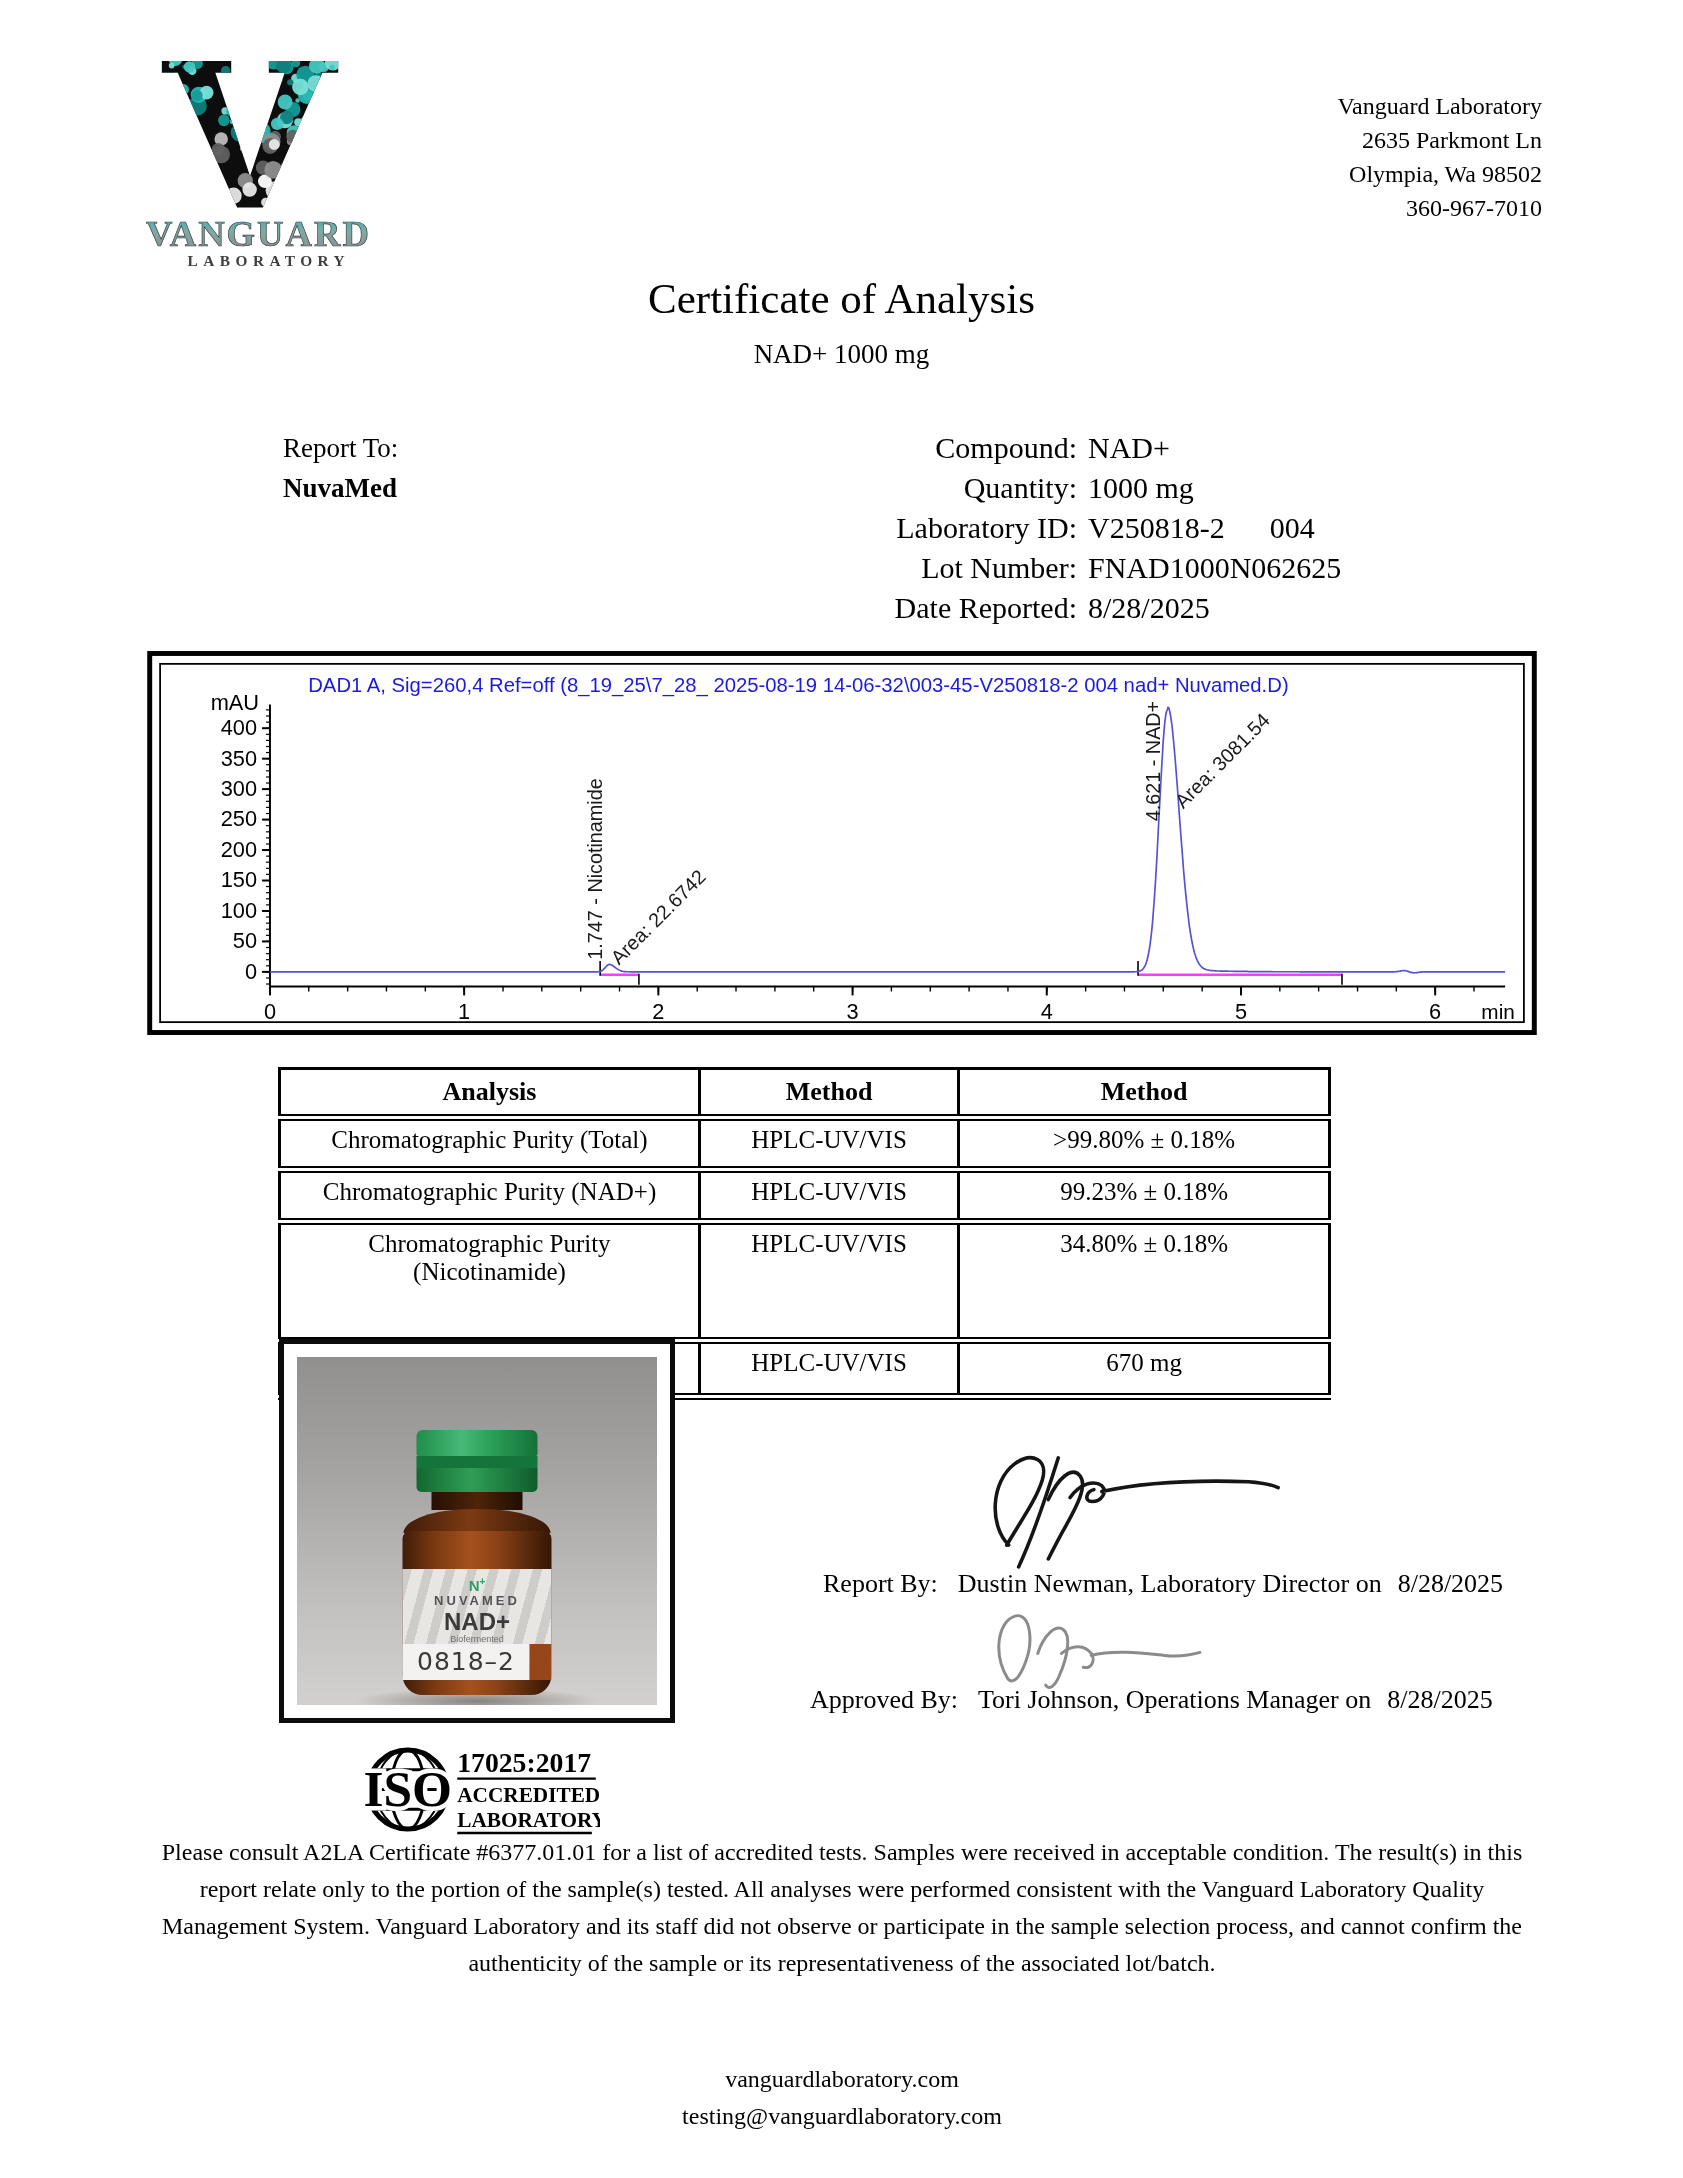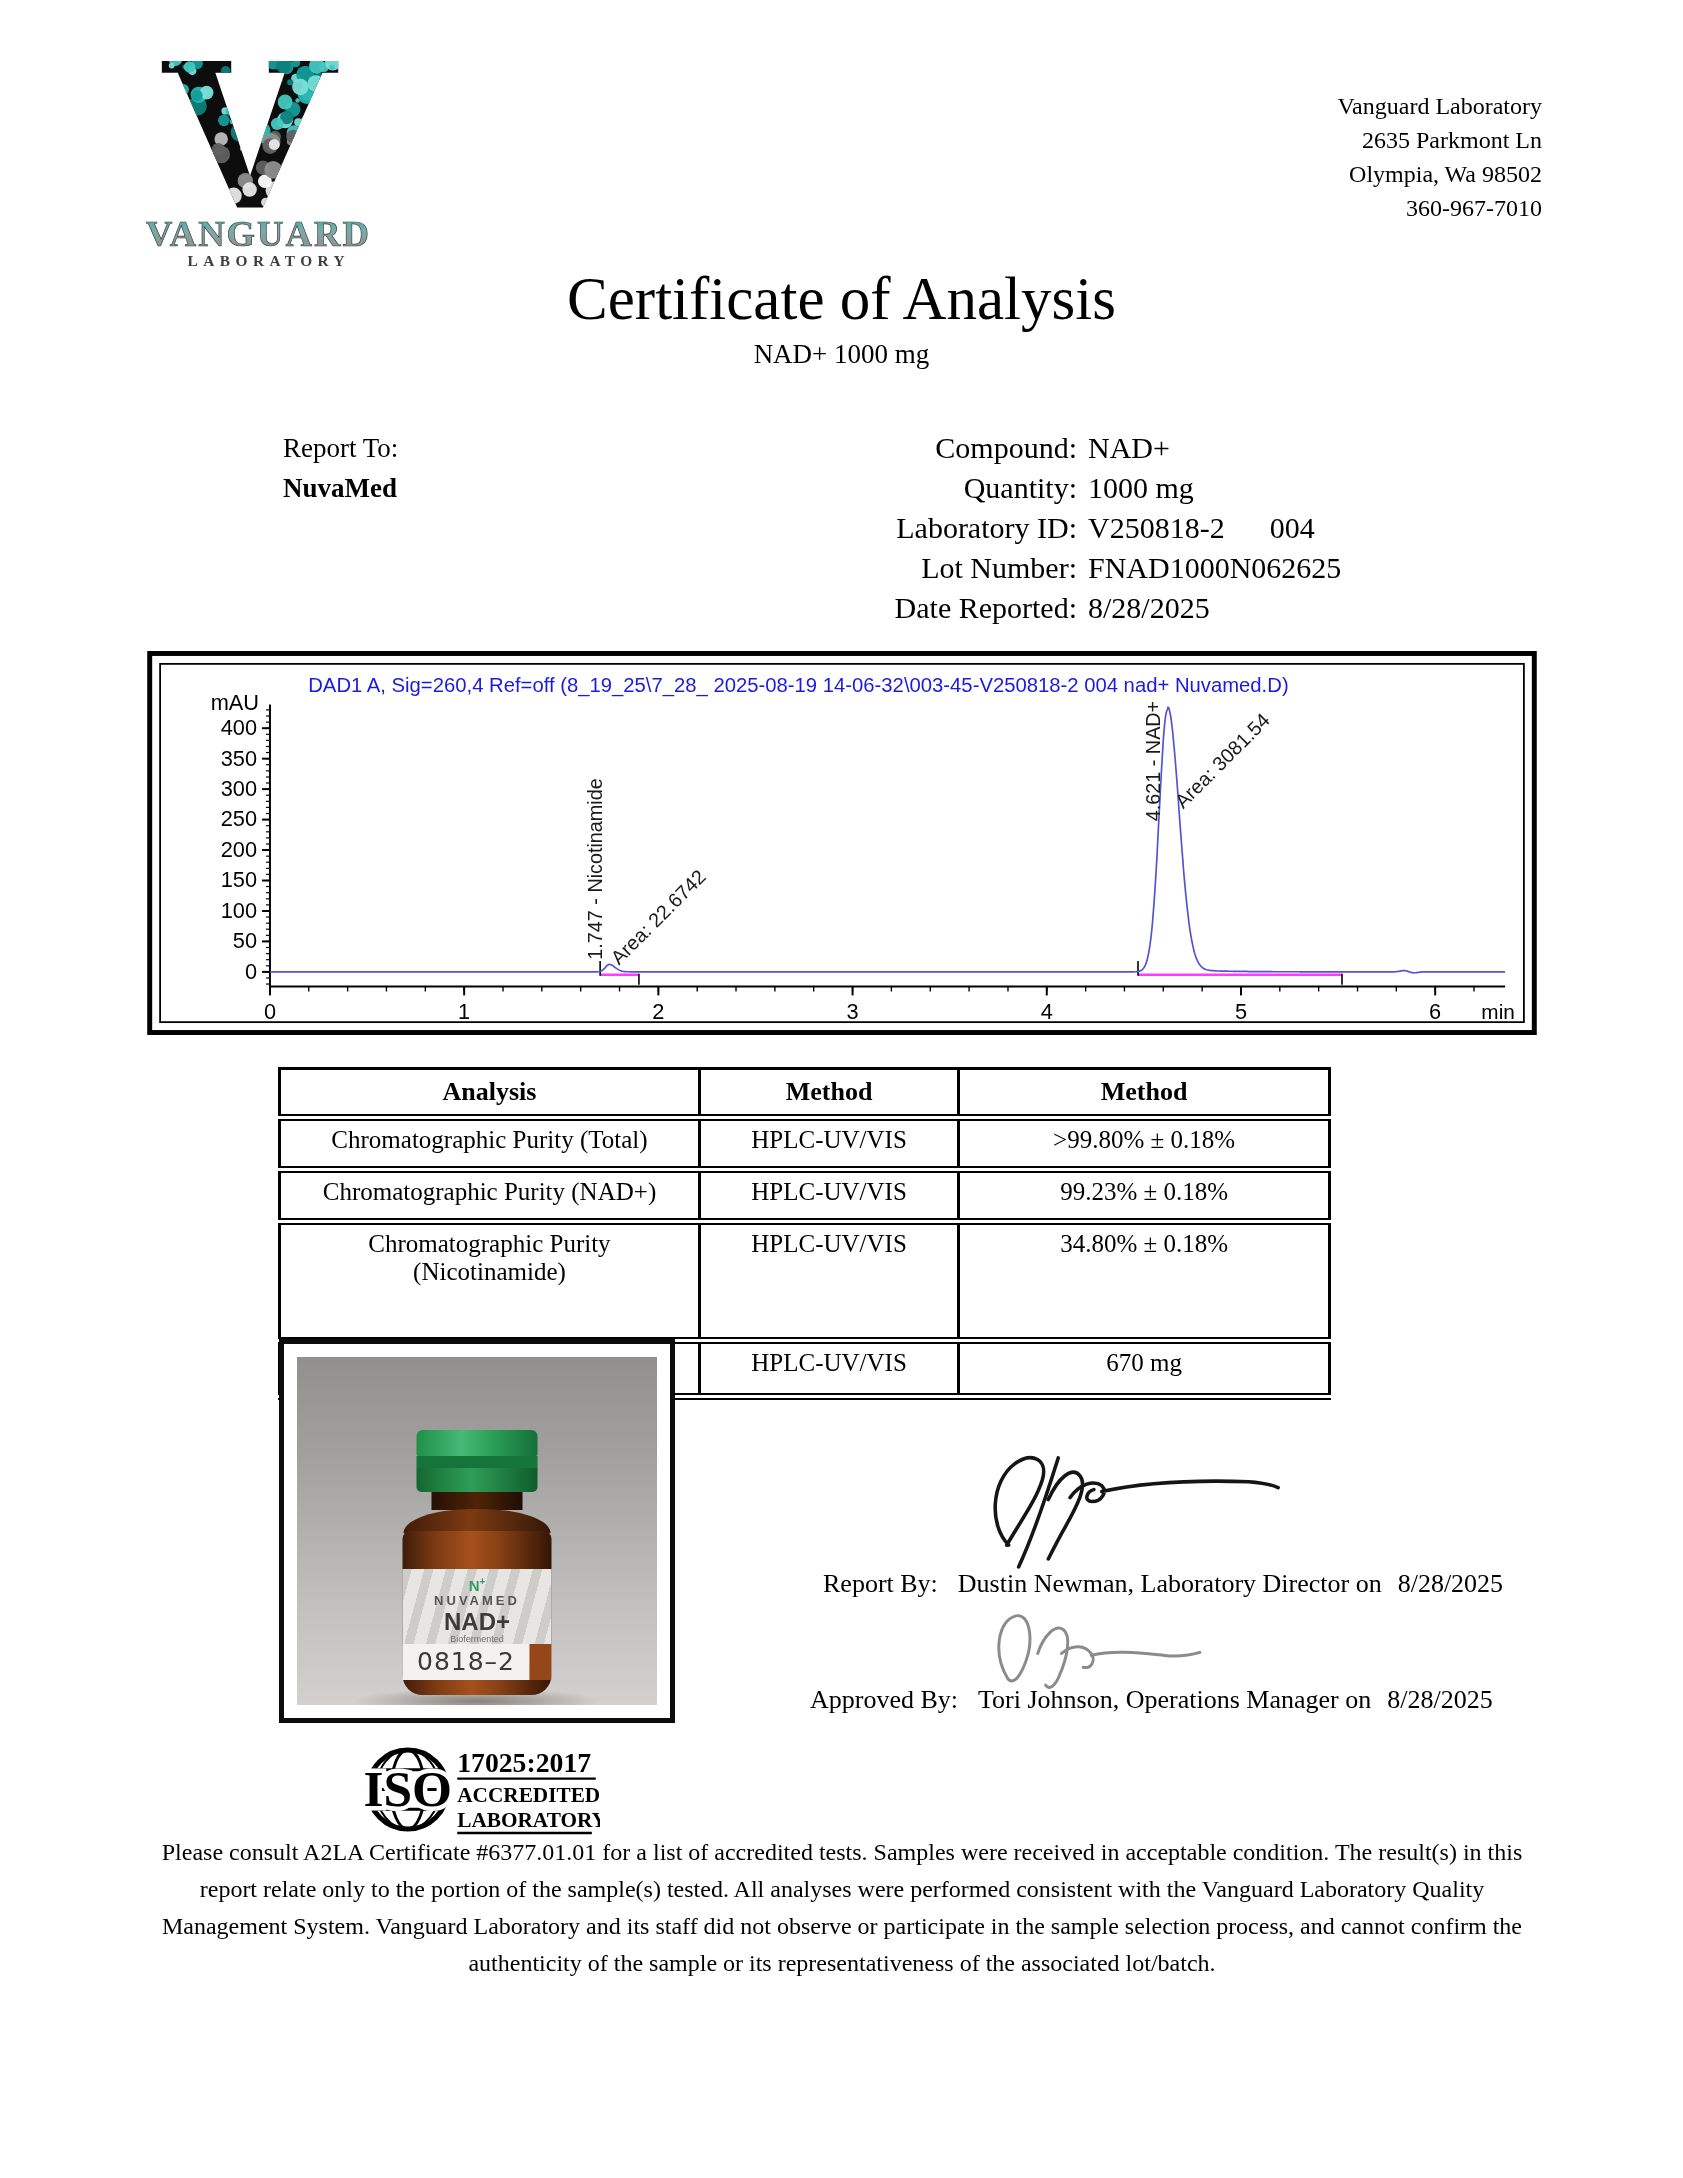--- a/index.html
+++ b/index.html
@@ -6,21 +6,21 @@
   #page{position:relative;width:1683px;height:2178px;background:#ffffff;
         font-family:"Liberation Serif",serif;color:#000;overflow:hidden;}
 
   
   #logo{position:absolute;left:132px;top:57px;width:242px;height:214px;}
   #address{position:absolute;right:141px;top:89px;text-align:right;
            font-size:24px;line-height:34px;}
 
   
   #doc-title{position:absolute;left:0;top:265px;width:1683px;text-align:center;
-             font-size:61px;line-height:67px;}
+             font-size:43px;line-height:67px;}
   #doc-subtitle{position:absolute;left:0;top:339px;width:1683px;text-align:center;
                 font-size:27px;}
 
   
   #report-to{position:absolute;left:283px;top:428px;font-size:27px;line-height:40px;}
   #report-to .client{font-weight:bold;}
   #details{position:absolute;left:634px;top:428px;font-size:30px;line-height:40px;}
   .detail-row{display:flex;}
   .detail-label{width:443px;text-align:right;}
   .detail-value{margin-left:11px;white-space:pre;}
@@ -533,15 +533,19 @@
     <text x="46" y="65" text-anchor="middle" font-family="Liberation Serif, serif" font-weight="bold" font-size="52" fill="#000" stroke="#fff" stroke-width="9" paint-order="stroke">ISO</text>
     <text x="96" y="30" font-family="Liberation Serif, serif" font-weight="bold" font-size="28">17025:2017</text>
     <line x1="96" y1="37" x2="236" y2="37" stroke="#000" stroke-width="2.5"></line>
     <text x="96" y="61" font-family="Liberation Serif, serif" font-weight="bold" font-size="21.5">ACCREDITED</text>
     <text x="96" y="86" font-family="Liberation Serif, serif" font-weight="bold" font-size="21.5">LABORATORY</text>
     <line x1="96" y1="92" x2="232" y2="92" stroke="#000" stroke-width="2.5"></line>
   </svg>
 
   <div id="disclaimer">Please consult A2LA Certificate #6377.01.01 for a list of accredited tests. Samples were received in acceptable condition. The result(s) in this report relate only to the portion of the sample(s) tested. All analyses were performed consistent with the Vanguard Laboratory Quality Management System. Vanguard Laboratory and its staff did not observe or participate in the sample selection process, and cannot confirm the authenticity of the sample or its representativeness of the associated lot/batch.</div>
 
+  <div id="footer">
+    <div>vanguardlaboratory.com</div>
+    <div>testing@vanguardlaboratory.com</div>
+  </div>
 
 </div>
 
 
 </body></html>

